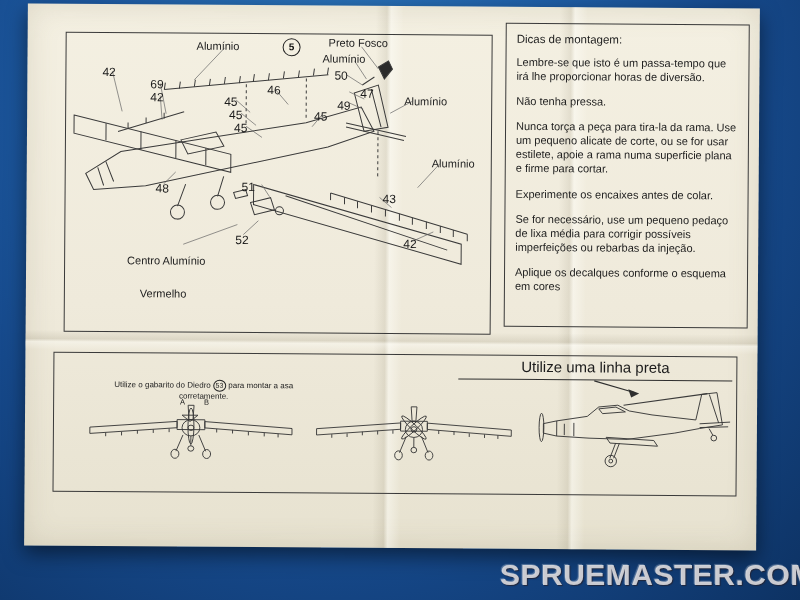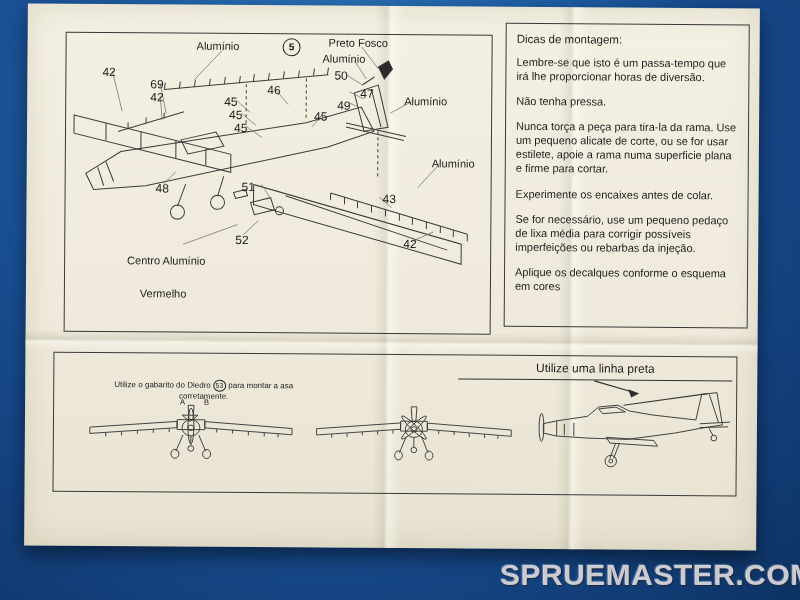--- a/index.html
+++ b/index.html
@@ -24,21 +24,21 @@
   .step-badge{position:absolute;left:216px;top:4px;width:16px;height:16px;border:1.4px solid #222;
     border-radius:50%;text-align:center;line-height:16px;font-size:10px;font-weight:bold;color:#111;}
   .tips-inner{position:absolute;inset:0;padding:9px 8px 6px 10px;color:#1d1d1d;}
   .tips-title{font-size:11.5px;margin-bottom:10px;}
   .tip-p{font-size:11px;line-height:1.28;margin:0 0 11px 0;}
   .caption{position:absolute;left:42px;top:26px;width:215px;text-align:center;font-size:8px;color:#222;}
   .circ53{display:inline-block;border:1px solid #222;border-radius:50%;min-width:9px;padding:0 1px;
     font-size:7px;line-height:10px;text-align:center;}
   .note-wrap{position:absolute;left:404px;top:2px;width:274px;text-align:center;
     border-bottom:1.2px solid #2f2f2f;padding-bottom:3px;}
-  .note-text{font-size:12px;color:#1b1b1b;}
+  .note-text{font-size:15px;color:#1b1b1b;}
   .ab-mark{position:absolute;font-size:7.5px;color:#222;}
   .watermark{position:absolute;left:500px;top:558px;width:298px;font-size:30px;font-weight:bold;
     letter-spacing:0.5px;color:rgba(224,224,228,0.88);
     text-shadow:1px 1px 1px rgba(35,35,50,0.85), -1px -1px 1px rgba(255,255,255,0.3);}
 </style>
 </head>
 <body>
 
 <div class="photo">
   <div class="paper">

